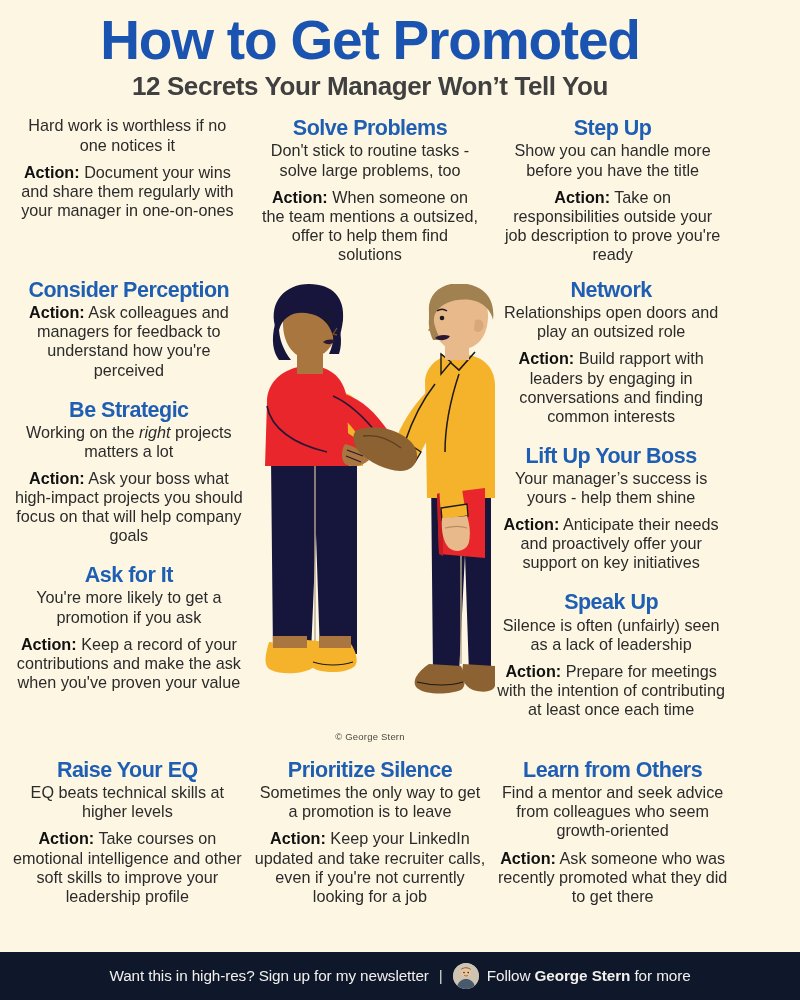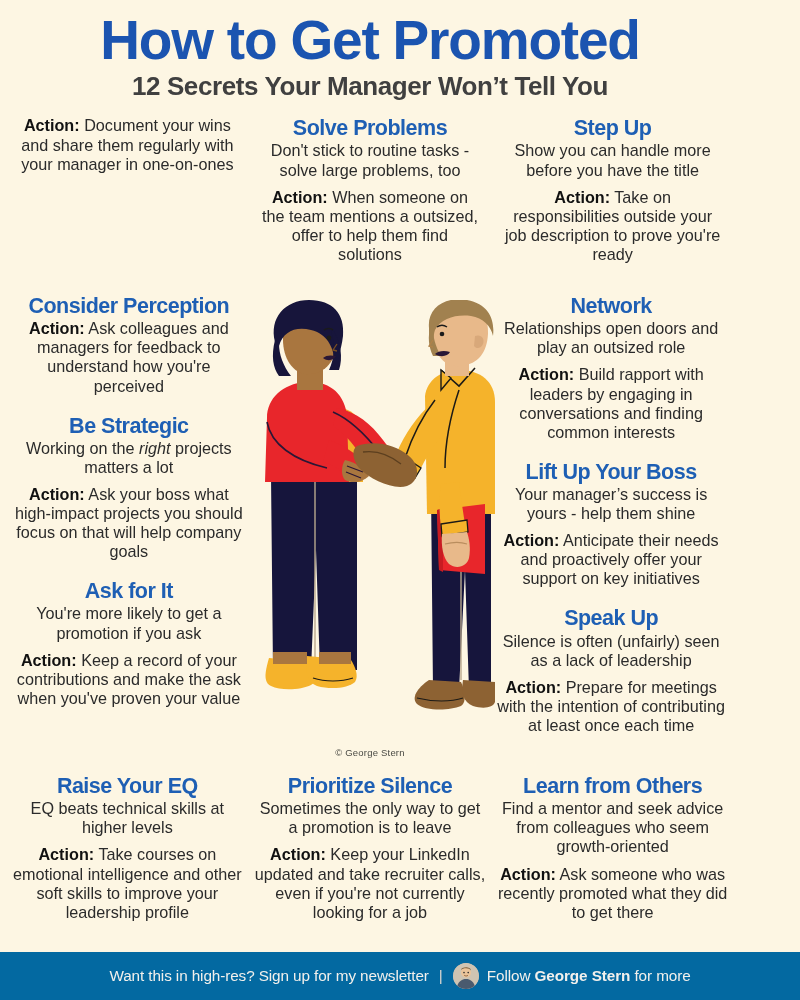--- a/index.html
+++ b/index.html
@@ -67,21 +67,21 @@
   .tip-action {
     color: #2B2B2B;
     font-size: 16.2px;
     line-height: 1.18;
   }
   .tip-action b { font-weight: 700; color: #111; }
   .tip-desc i { font-style: italic; }
 
   .row-1 { margin-top: 12px; }
   .row-1 .cell { padding: 0 10px; }
-  .row-mid { margin-top: 30px; }
+  .row-mid { margin-top: 14px; }
   .row-bottom { margin-top: 10px; }
   .row-bottom .cell { padding: 0 6px; }
 
   
   .mid-col { display: flex; flex-direction: column; }
   .mid-block { margin-bottom: 18px; }
   .mid-block:last-child { margin-bottom: 0; }
 
   
   .art-wrap {
@@ -99,21 +99,21 @@
     color: #4a4a44;
     margin-top: 2px;
     letter-spacing: 0.2px;
   }
 
   
   .footer {
     position: absolute;
     left: 0; bottom: 0;
     width: 800px; height: 48px;
-    background: #0369a1;
+    background: #0f172a;
     display: flex;
     align-items: center;
     justify-content: center;
     gap: 0px;
   }
   .footer-text {
     color: #F2F0EC;
     font-size: 15.3px;
     letter-spacing: -0.1px;
     white-space: nowrap;
@@ -139,20 +139,21 @@
 
 <div id="page">
 
   <div class="header">
     <div class="main-title">How to Get Promoted</div>
     <div class="sub-title">12 Secrets Your Manager Won’t Tell You</div>
   </div>
 
   <div class="grid row row-1">
     <div class="cell">
+      <div class="tip-desc">Hard work is worthless if no one notices it</div>
       <div class="tip-action"><b>Action:</b> <span>Document your wins and share them regularly with your manager in one-on-ones</span></div>
     </div>
     <div class="cell">
       <div class="tip-title">Solve Problems</div>
       <div class="tip-desc">Don't stick to routine tasks - solve large problems, too</div>
       <div class="tip-action"><b>Action:</b> <span>When someone on the team mentions a outsized, offer to help them find solutions</span></div>
     </div>
     <div class="cell">
       <div class="tip-title">Step Up</div>
       <div class="tip-desc">Show you can handle more before you have the title</div>

